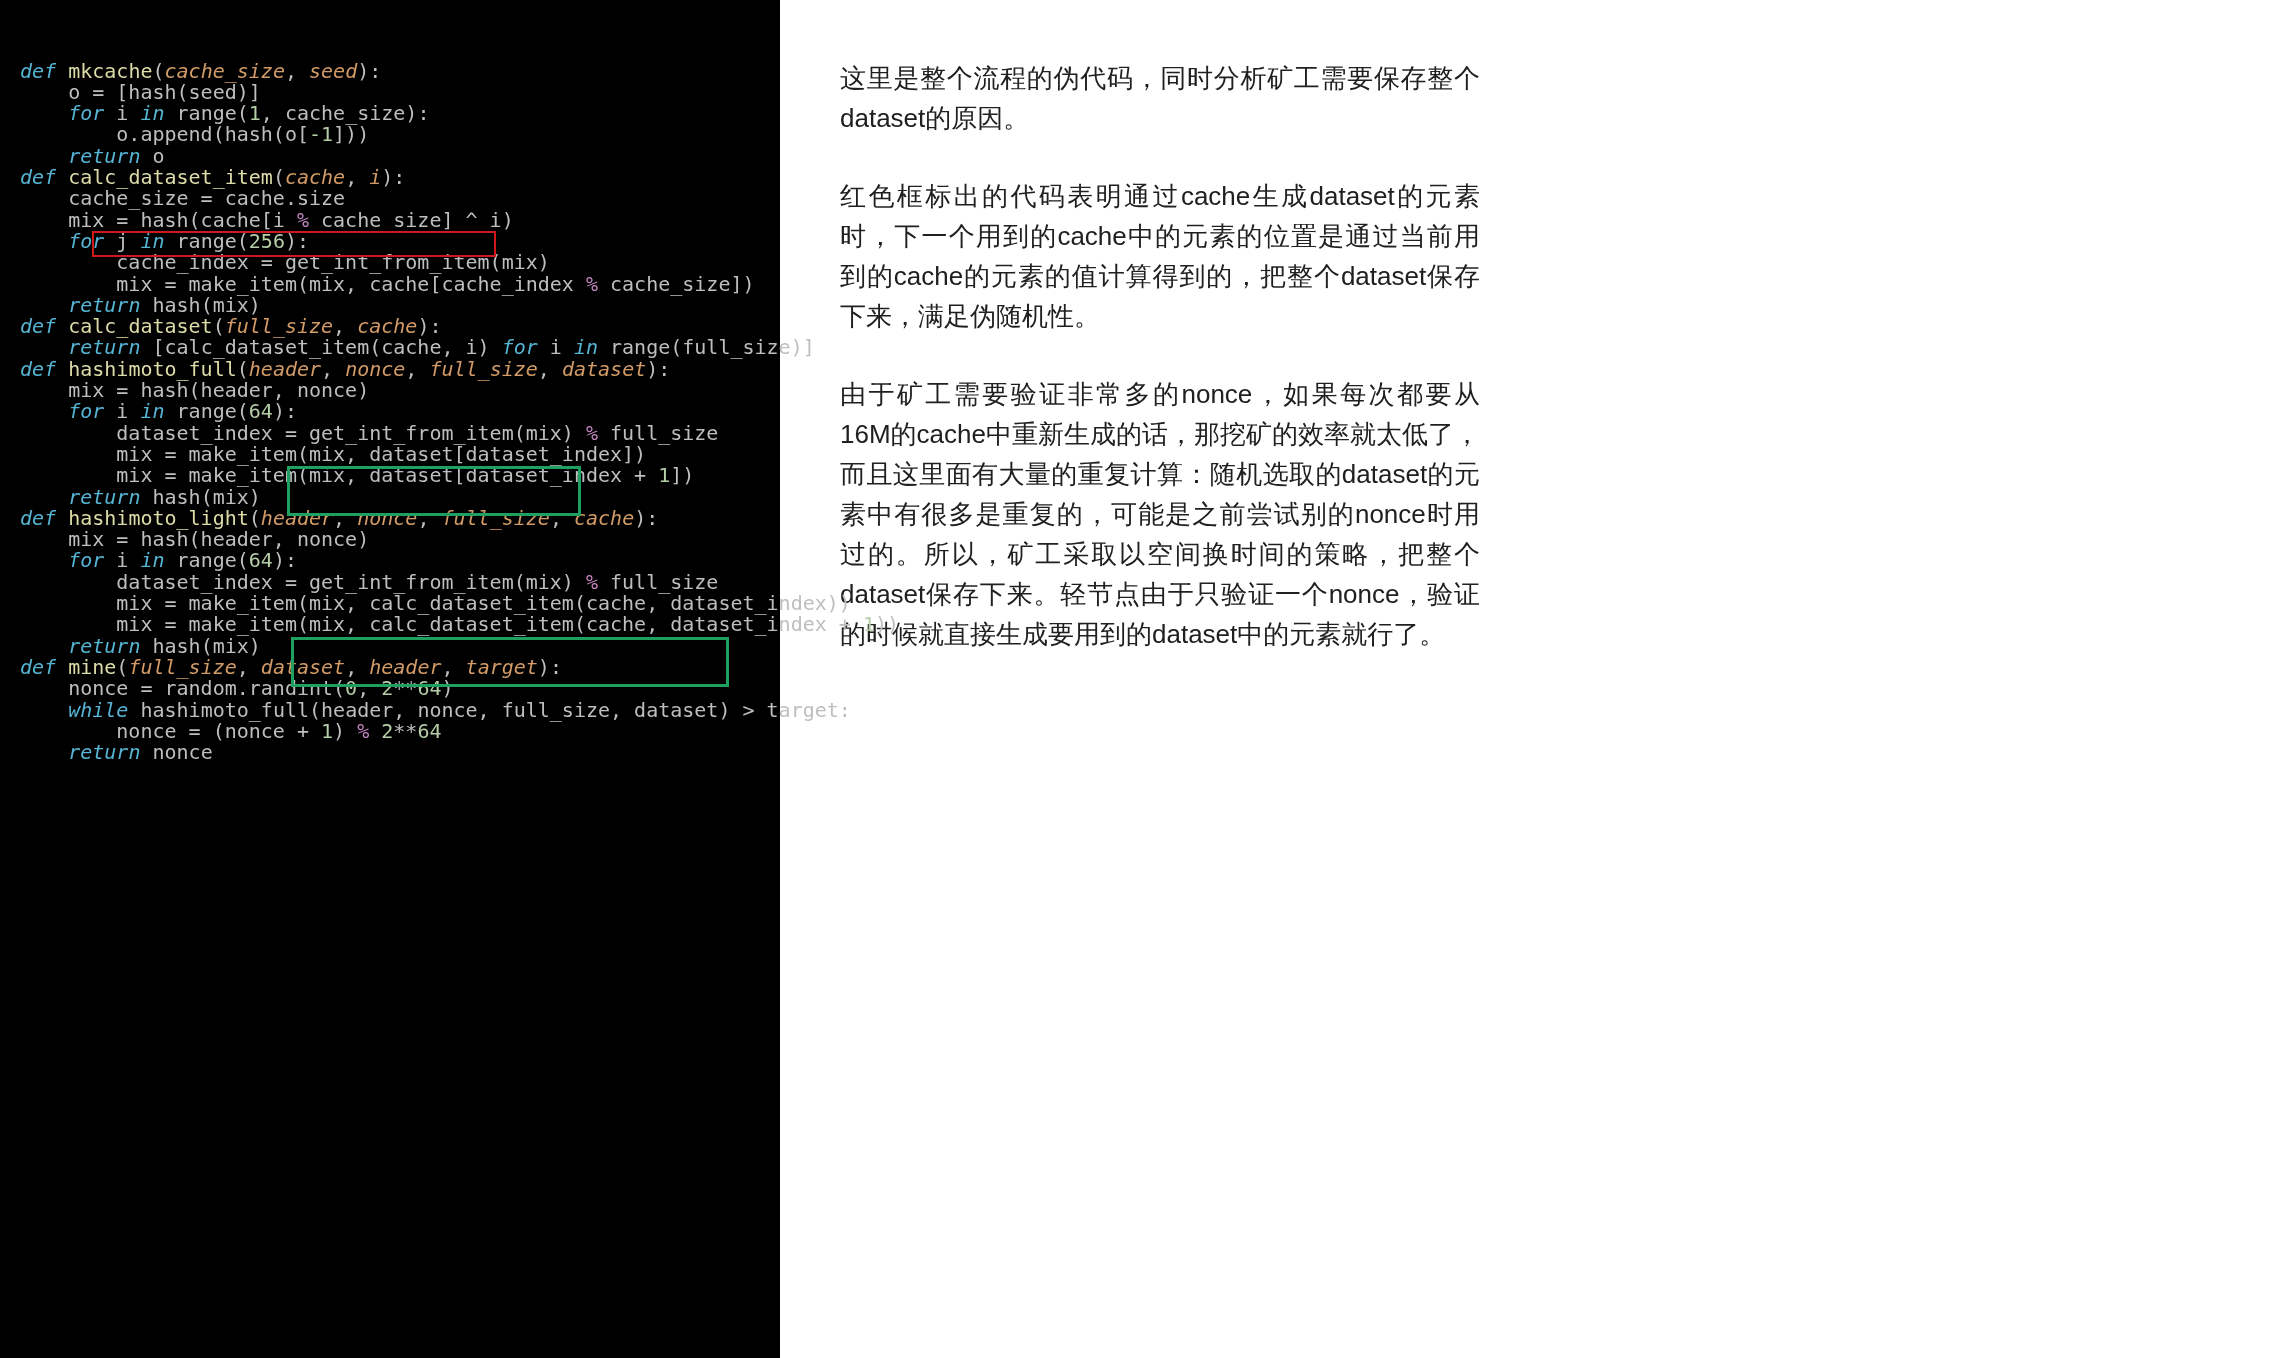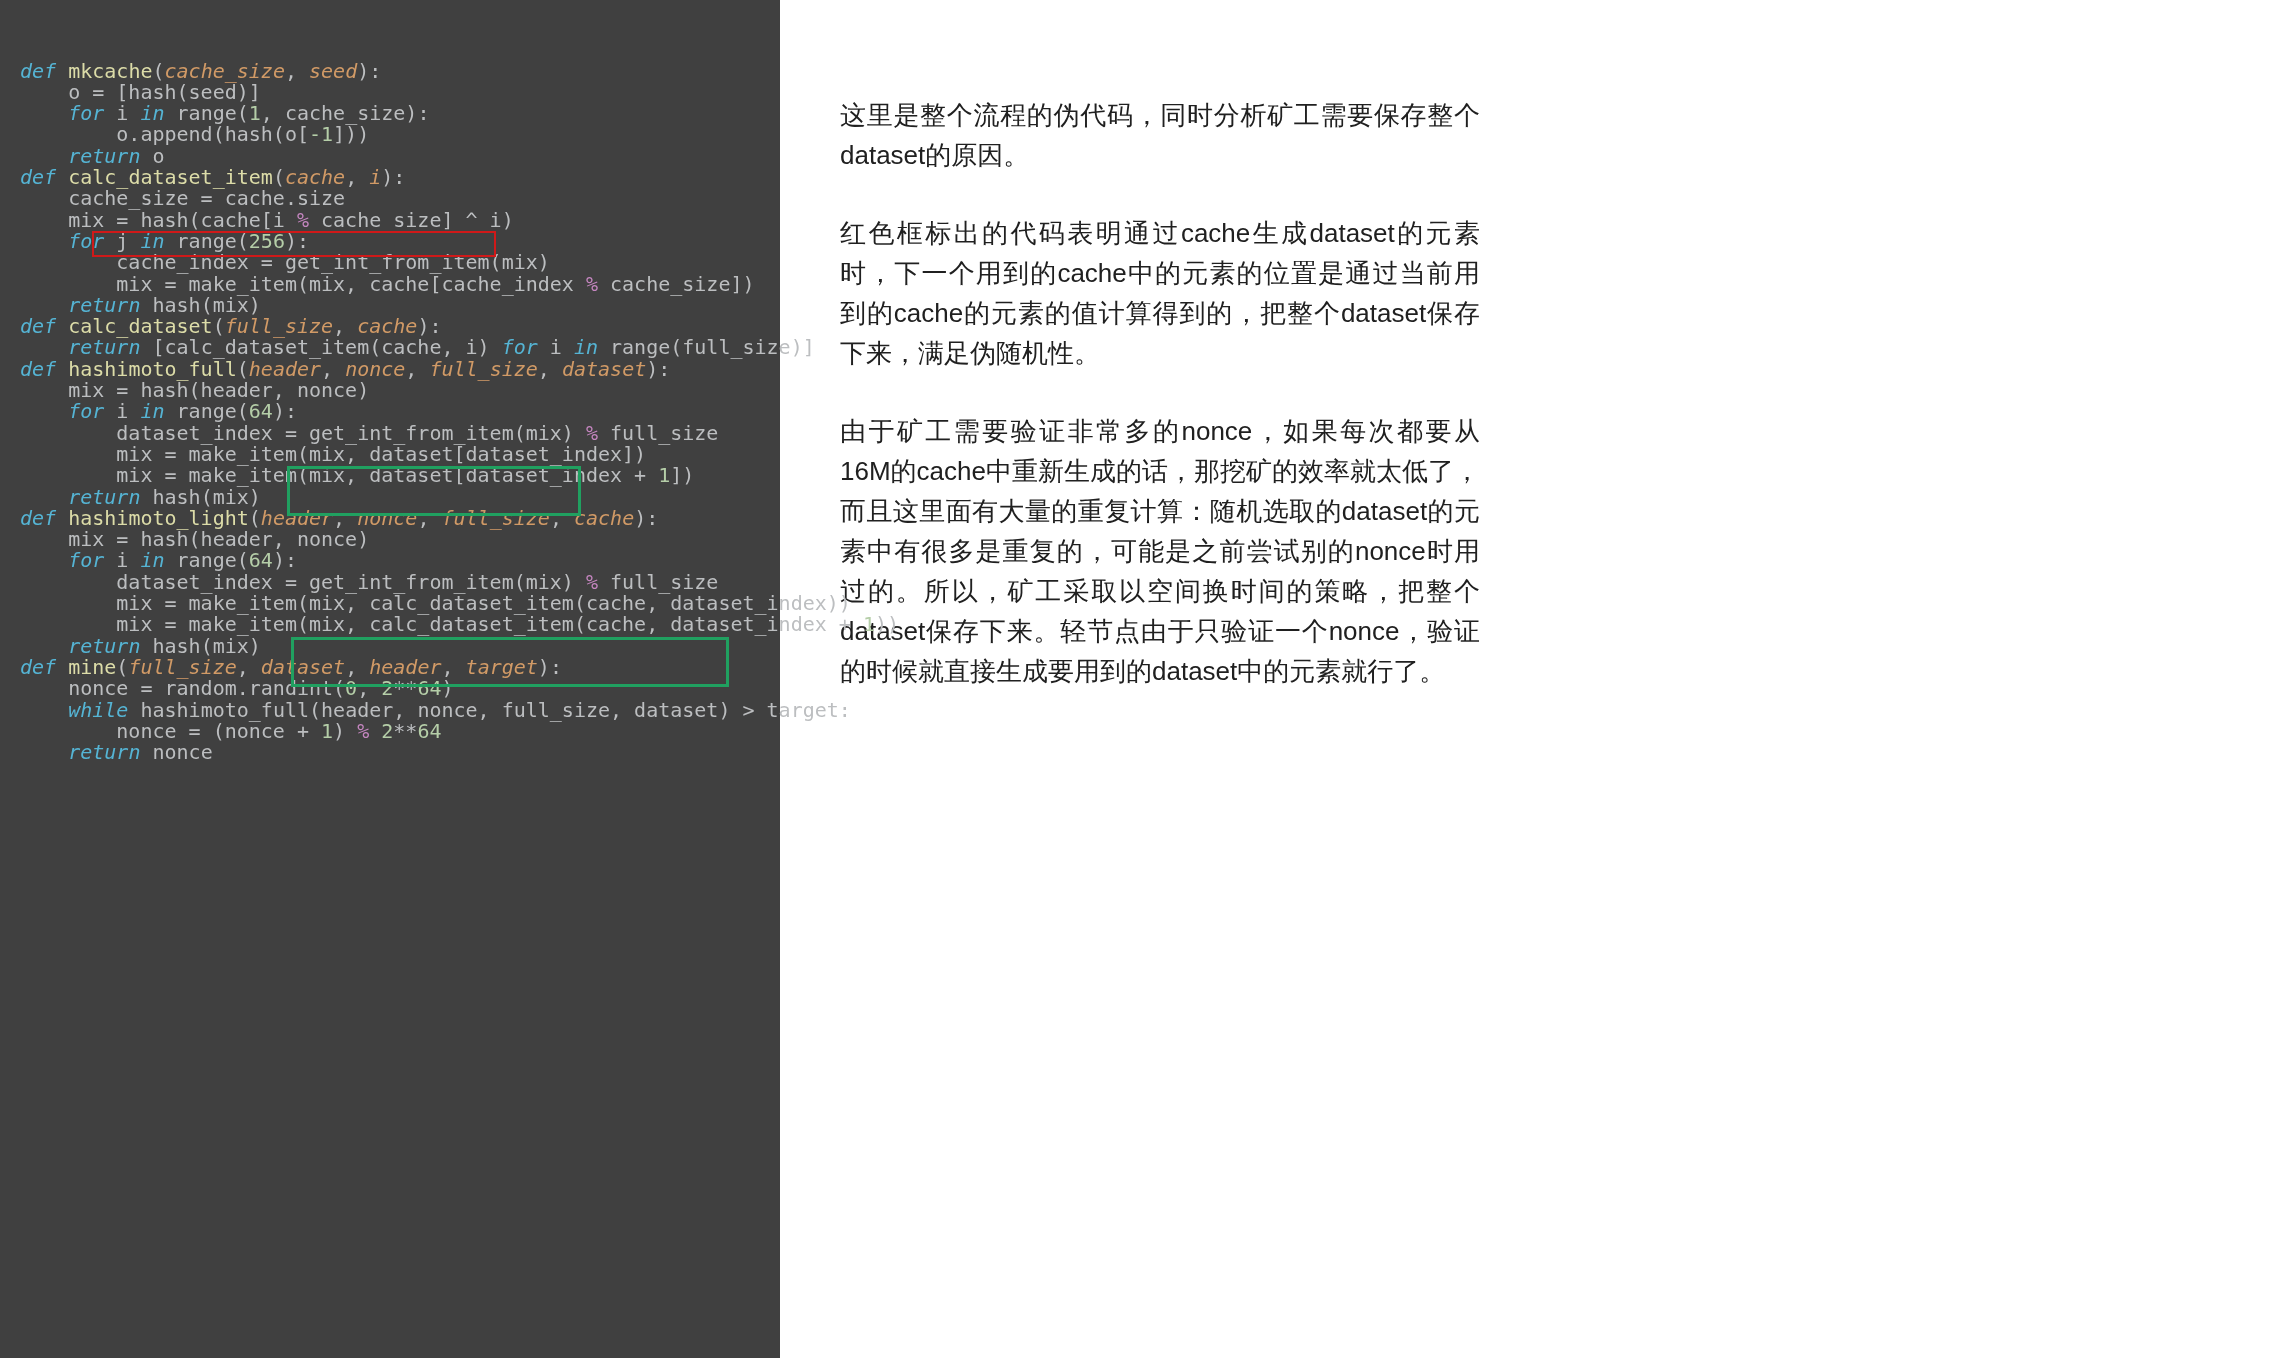--- a/index.html
+++ b/index.html
@@ -12,21 +12,21 @@
     overflow: hidden;
   }
   .page {
     display: flex;
     flex-direction: row;
     width: 100%;
     height: 100%;
     box-sizing: border-box;
   }
   .code-pane {
-    background: #404040;
+    background: #000000;
     padding: 18px 20px 30px 20px;
     width: 740px;
     font-family: ui-monospace, SFMono-Regular, Menlo, Monaco, Consolas, monospace;
     font-size: 20px;
     line-height: 21.3px;
     color: #bcbec0;
     white-space: pre;
     position: relative;
     margin-right: 60px;
   }
@@ -46,21 +46,21 @@
     border: 2px solid #d01919;
     pointer-events: none;
   }
   .greenbox {
     position: absolute;
     border: 3px solid #20a060;
     pointer-events: none;
   }
   
   .text-pane {
-    padding-top: 95px;
+    padding-top: 58px;
     width: 640px;
     color: #202020;
     font-size: 26px;
     line-height: 40px;
   }
   .text-pane p {
     margin: 0 0 38px 0;
     text-align: justify;
   }
 </style>

